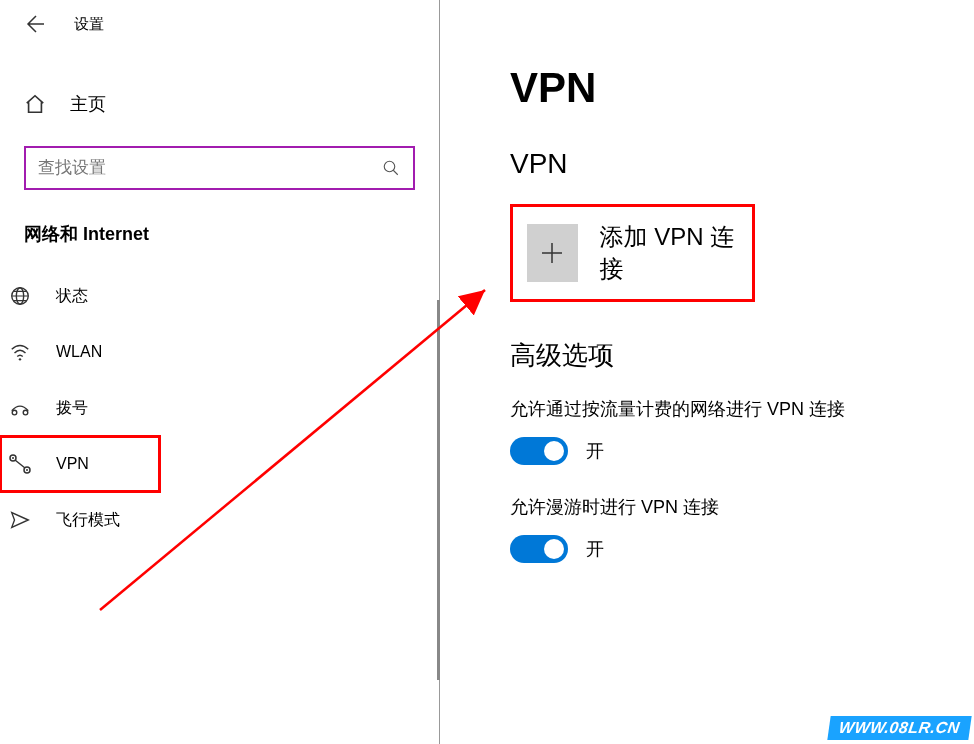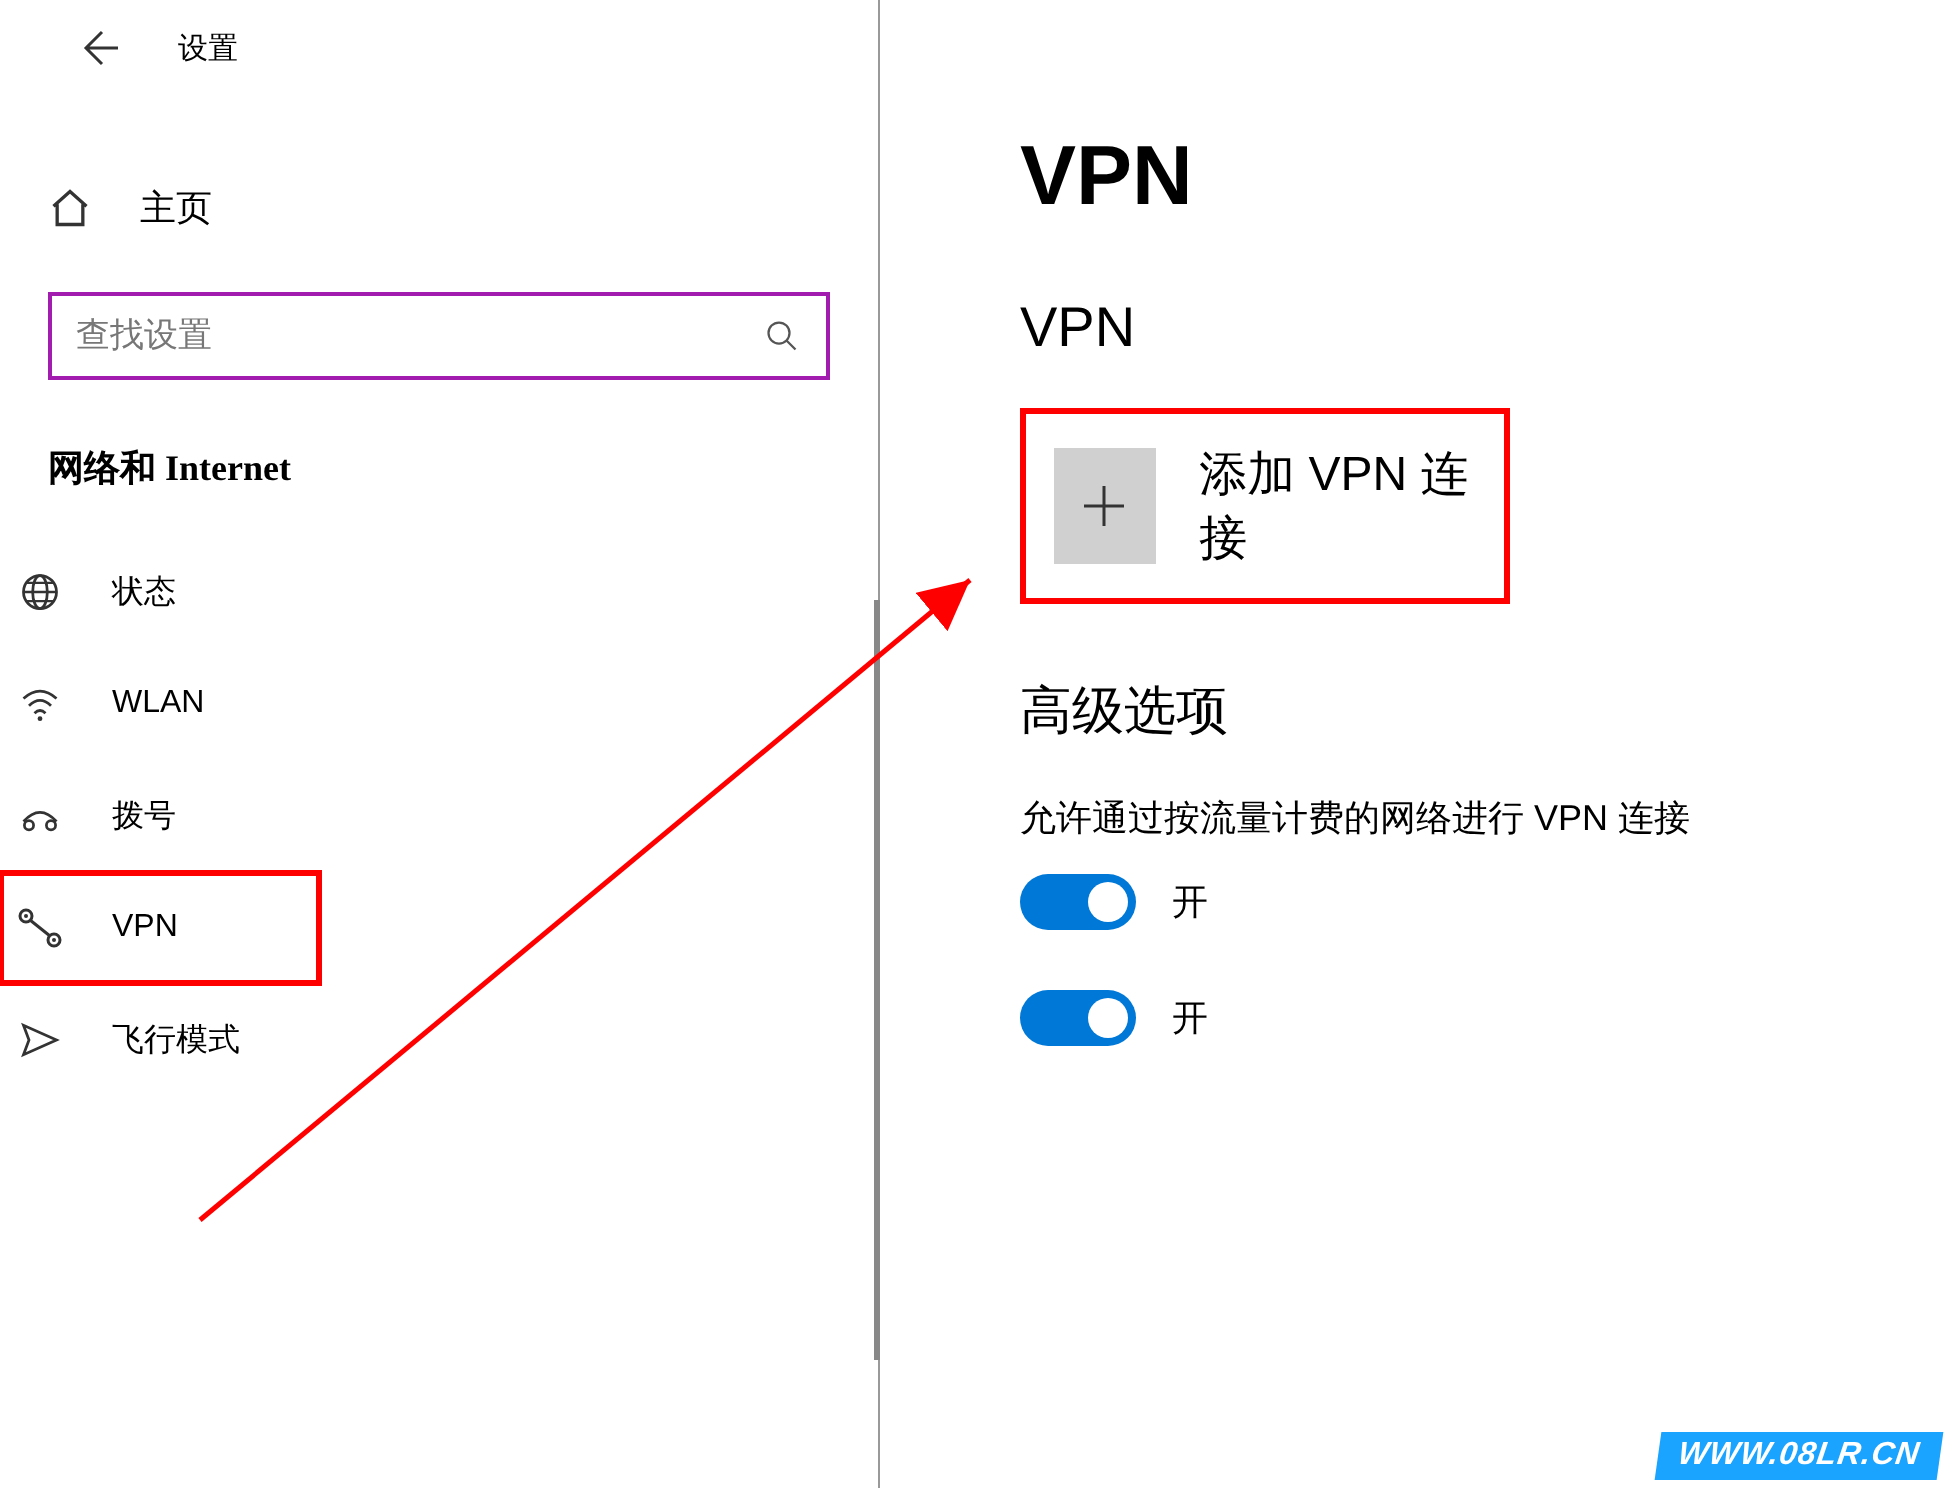--- a/index.html
+++ b/index.html
@@ -1,31 +1,31 @@
 <!DOCTYPE html>
 <html><head>
 <meta charset="utf-8">
 <style>
   * { box-sizing: border-box; margin: 0; padding: 0; }
   html, body { width: 974px; height: 744px; font-family: "Microsoft YaHei", "Segoe UI", sans-serif; background: #fff; color: #000; overflow: hidden; }
   .app { display: flex; width: 100%; height: 100%; position: relative; }
 
   
   .sidebar { width: 440px; height: 100%; background: #fff; border-right: 1px solid #999; position: relative; }
-  .titlebar { display: flex; align-items: center; height: 48px; padding-left: 33px; gap: 24px; }
+  .titlebar { display: flex; align-items: center; height: 48px; padding-left: 18px; gap: 24px; }
   .back-btn { width: 32px; height: 32px; display: flex; align-items: center; justify-content: center; cursor: pointer; }
   .title { font-size: 15px; }
   .home-row { display: flex; align-items: center; height: 56px; padding-left: 24px; gap: 24px; cursor: pointer; margin-top: 28px; }
   .home-row .label { font-size: 18px; }
   .search-wrap { margin: 14px 24px 0 24px; }
   .search { width: 100%; height: 44px; border: 2px solid #a21caf; display: flex; align-items: center; padding: 0 12px 0 12px; }
   .search input { flex: 1; border: none; outline: none; font-size: 17px; background: transparent; color: #555; }
   .search input::placeholder { color: #777; }
   .search .sicon { width: 20px; display:flex; justify-content:center; }
-  .category { font-size: 18px; font-weight: 600; padding: 32px 0 10px 24px; font-family: Liberation Serif, serif; }
+  .category { font-size: 18px; font-weight: 600; padding: 32px 0 10px 24px; }
   .nav { margin-top: 12px; }
   .nav-item { display: flex; align-items: center; height: 56px; padding-left: 8px; gap: 24px; cursor: pointer; font-size: 16px; }
   .nav-item .icon-slot { width: 24px; display: flex; align-items: center; justify-content: center; }
   .nav-item.selected-box { outline: 3px solid #f00; outline-offset: -2px; width: 160px; }
   .sidebar-scroll-line { position:absolute; right:-1px; top:300px; width:3px; height:380px; background:#888; }
 
   
   .main { flex: 1; padding: 64px 0 0 70px; position: relative; }
   .page-title { font-size: 42px; font-weight: 600; margin-bottom: 36px; }
   .section-heading { font-size: 28px; font-weight: 400; margin-bottom: 24px; }
@@ -158,20 +158,21 @@
       <h2 class="section-heading sm">高级选项</h2>
 
       <div class="opt-label">允许通过按流量计费的网络进行 VPN 连接</div>
       <div class="toggle-row">
         <div class="toggle">
             <div class="knob"></div>
           </div>
         <div class="toggle-text">开</div>
       </div>
 
+      <div class="opt-label">允许漫游时进行 VPN 连接</div>
       <div class="toggle-row">
         <div class="toggle">
             <div class="knob"></div>
           </div>
         <div class="toggle-text">开</div>
       </div>
     </div>
   </div>
 
   <svg class="arrow-svg" width="974" height="744">

